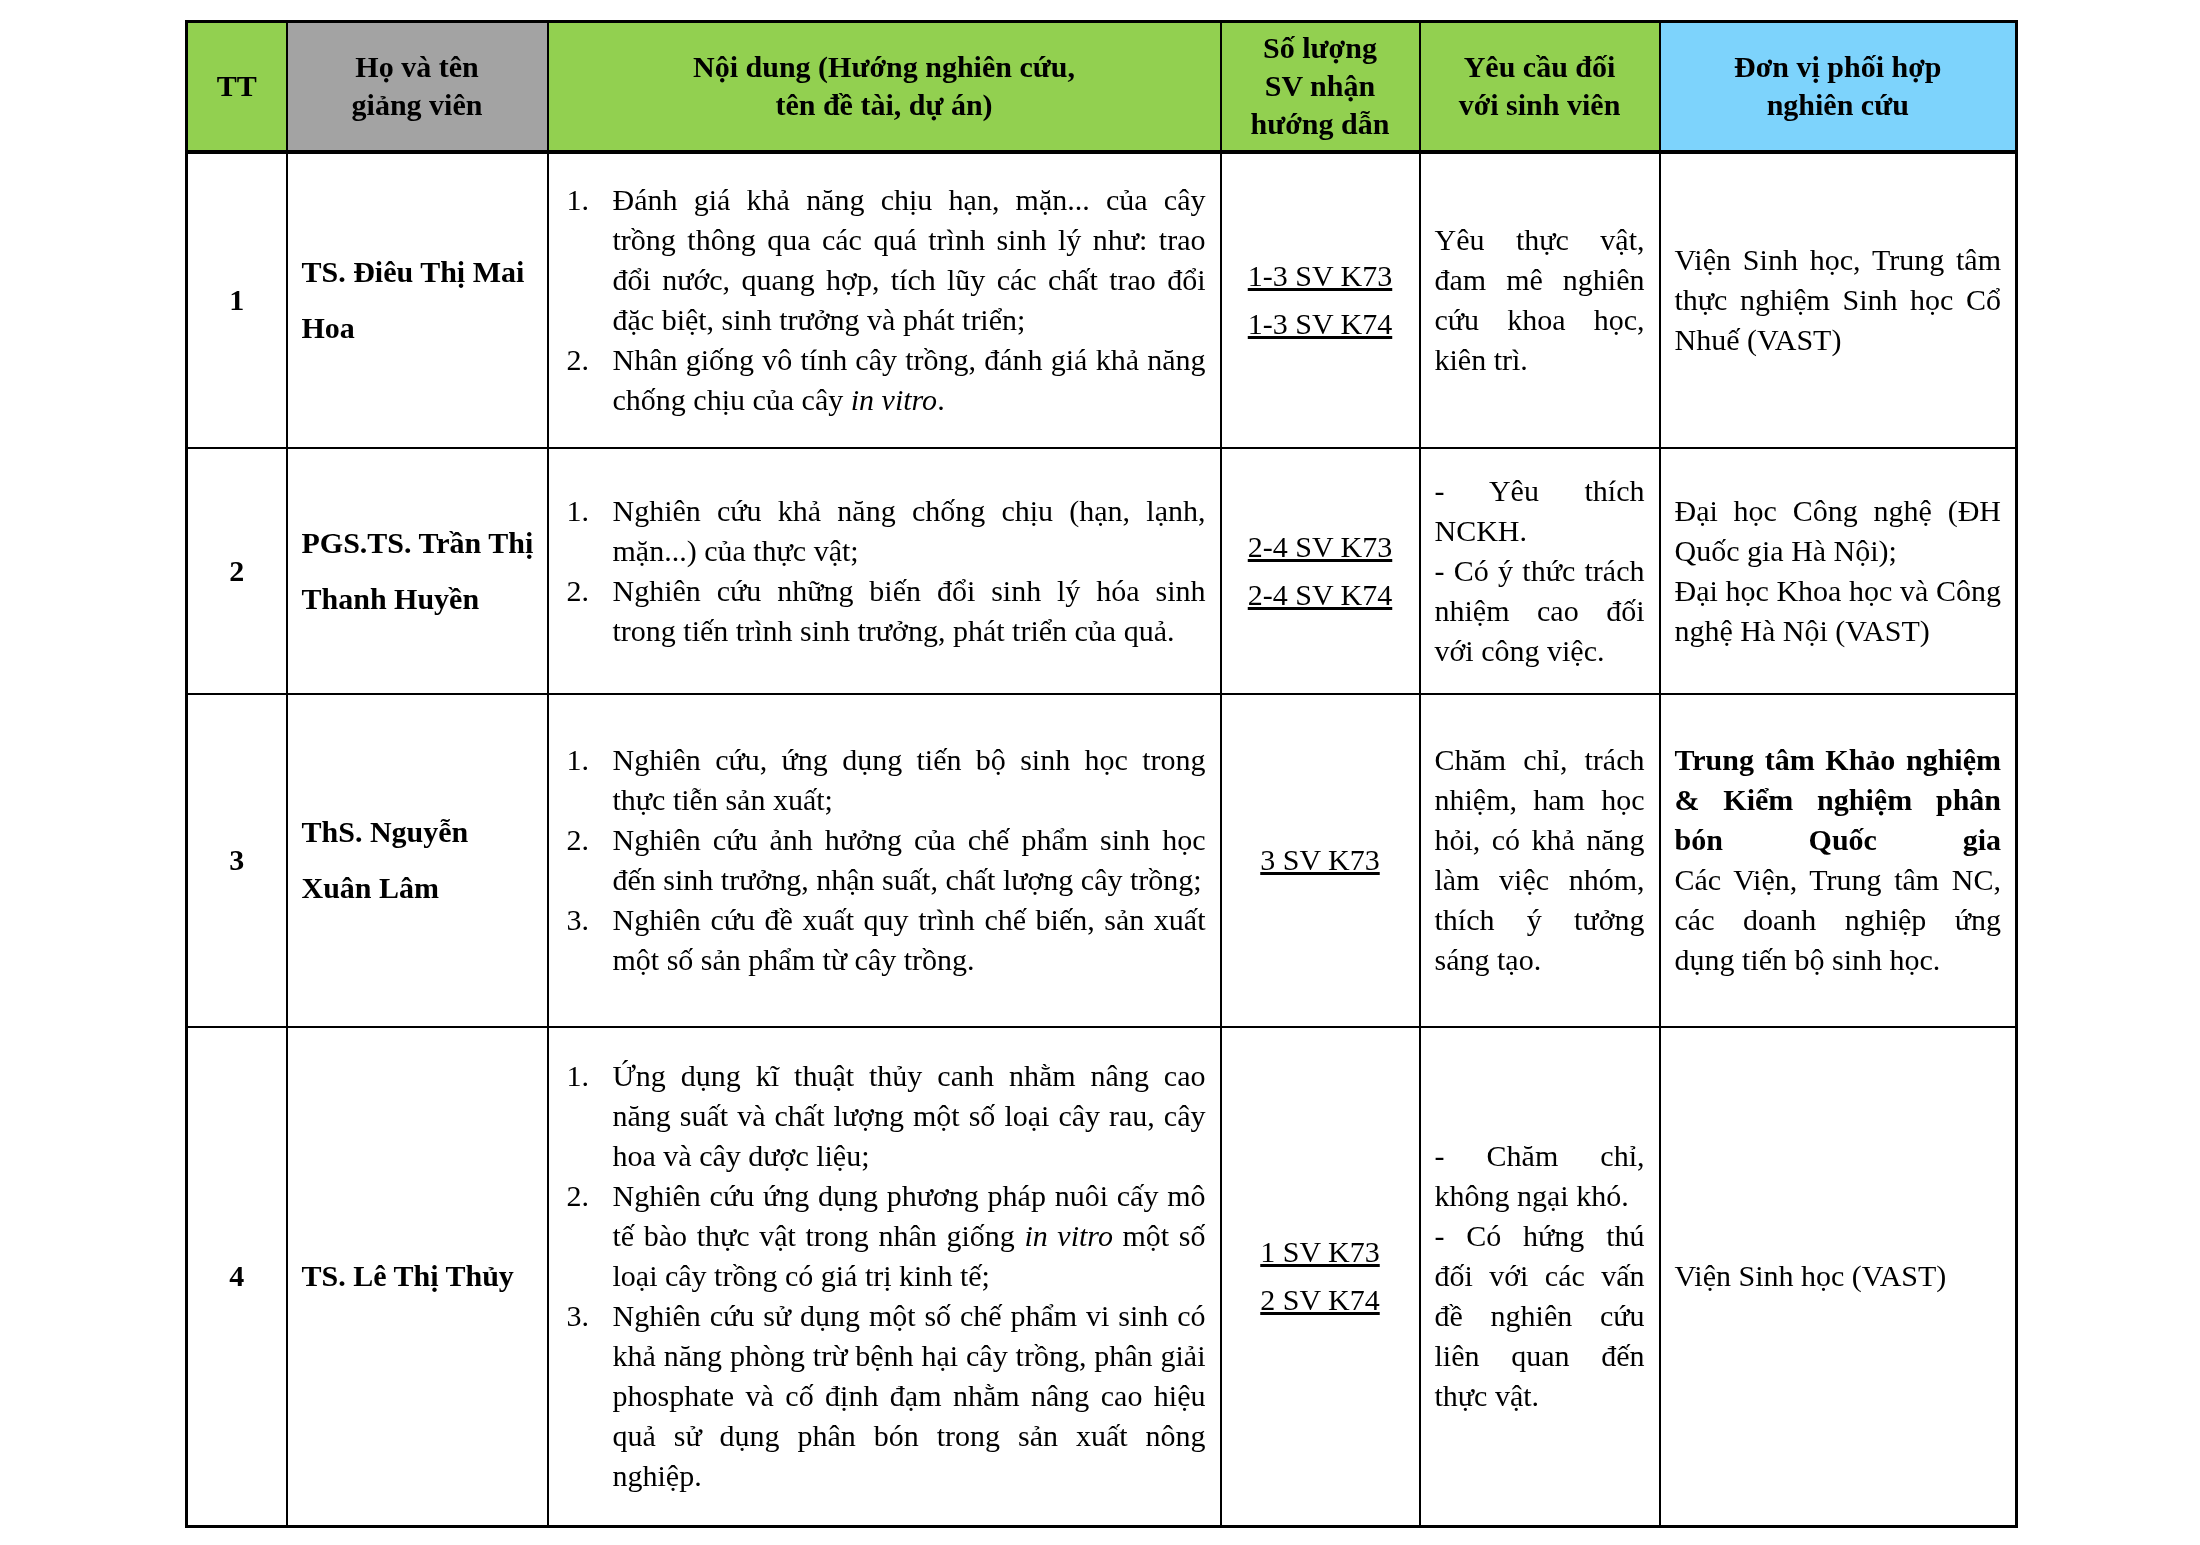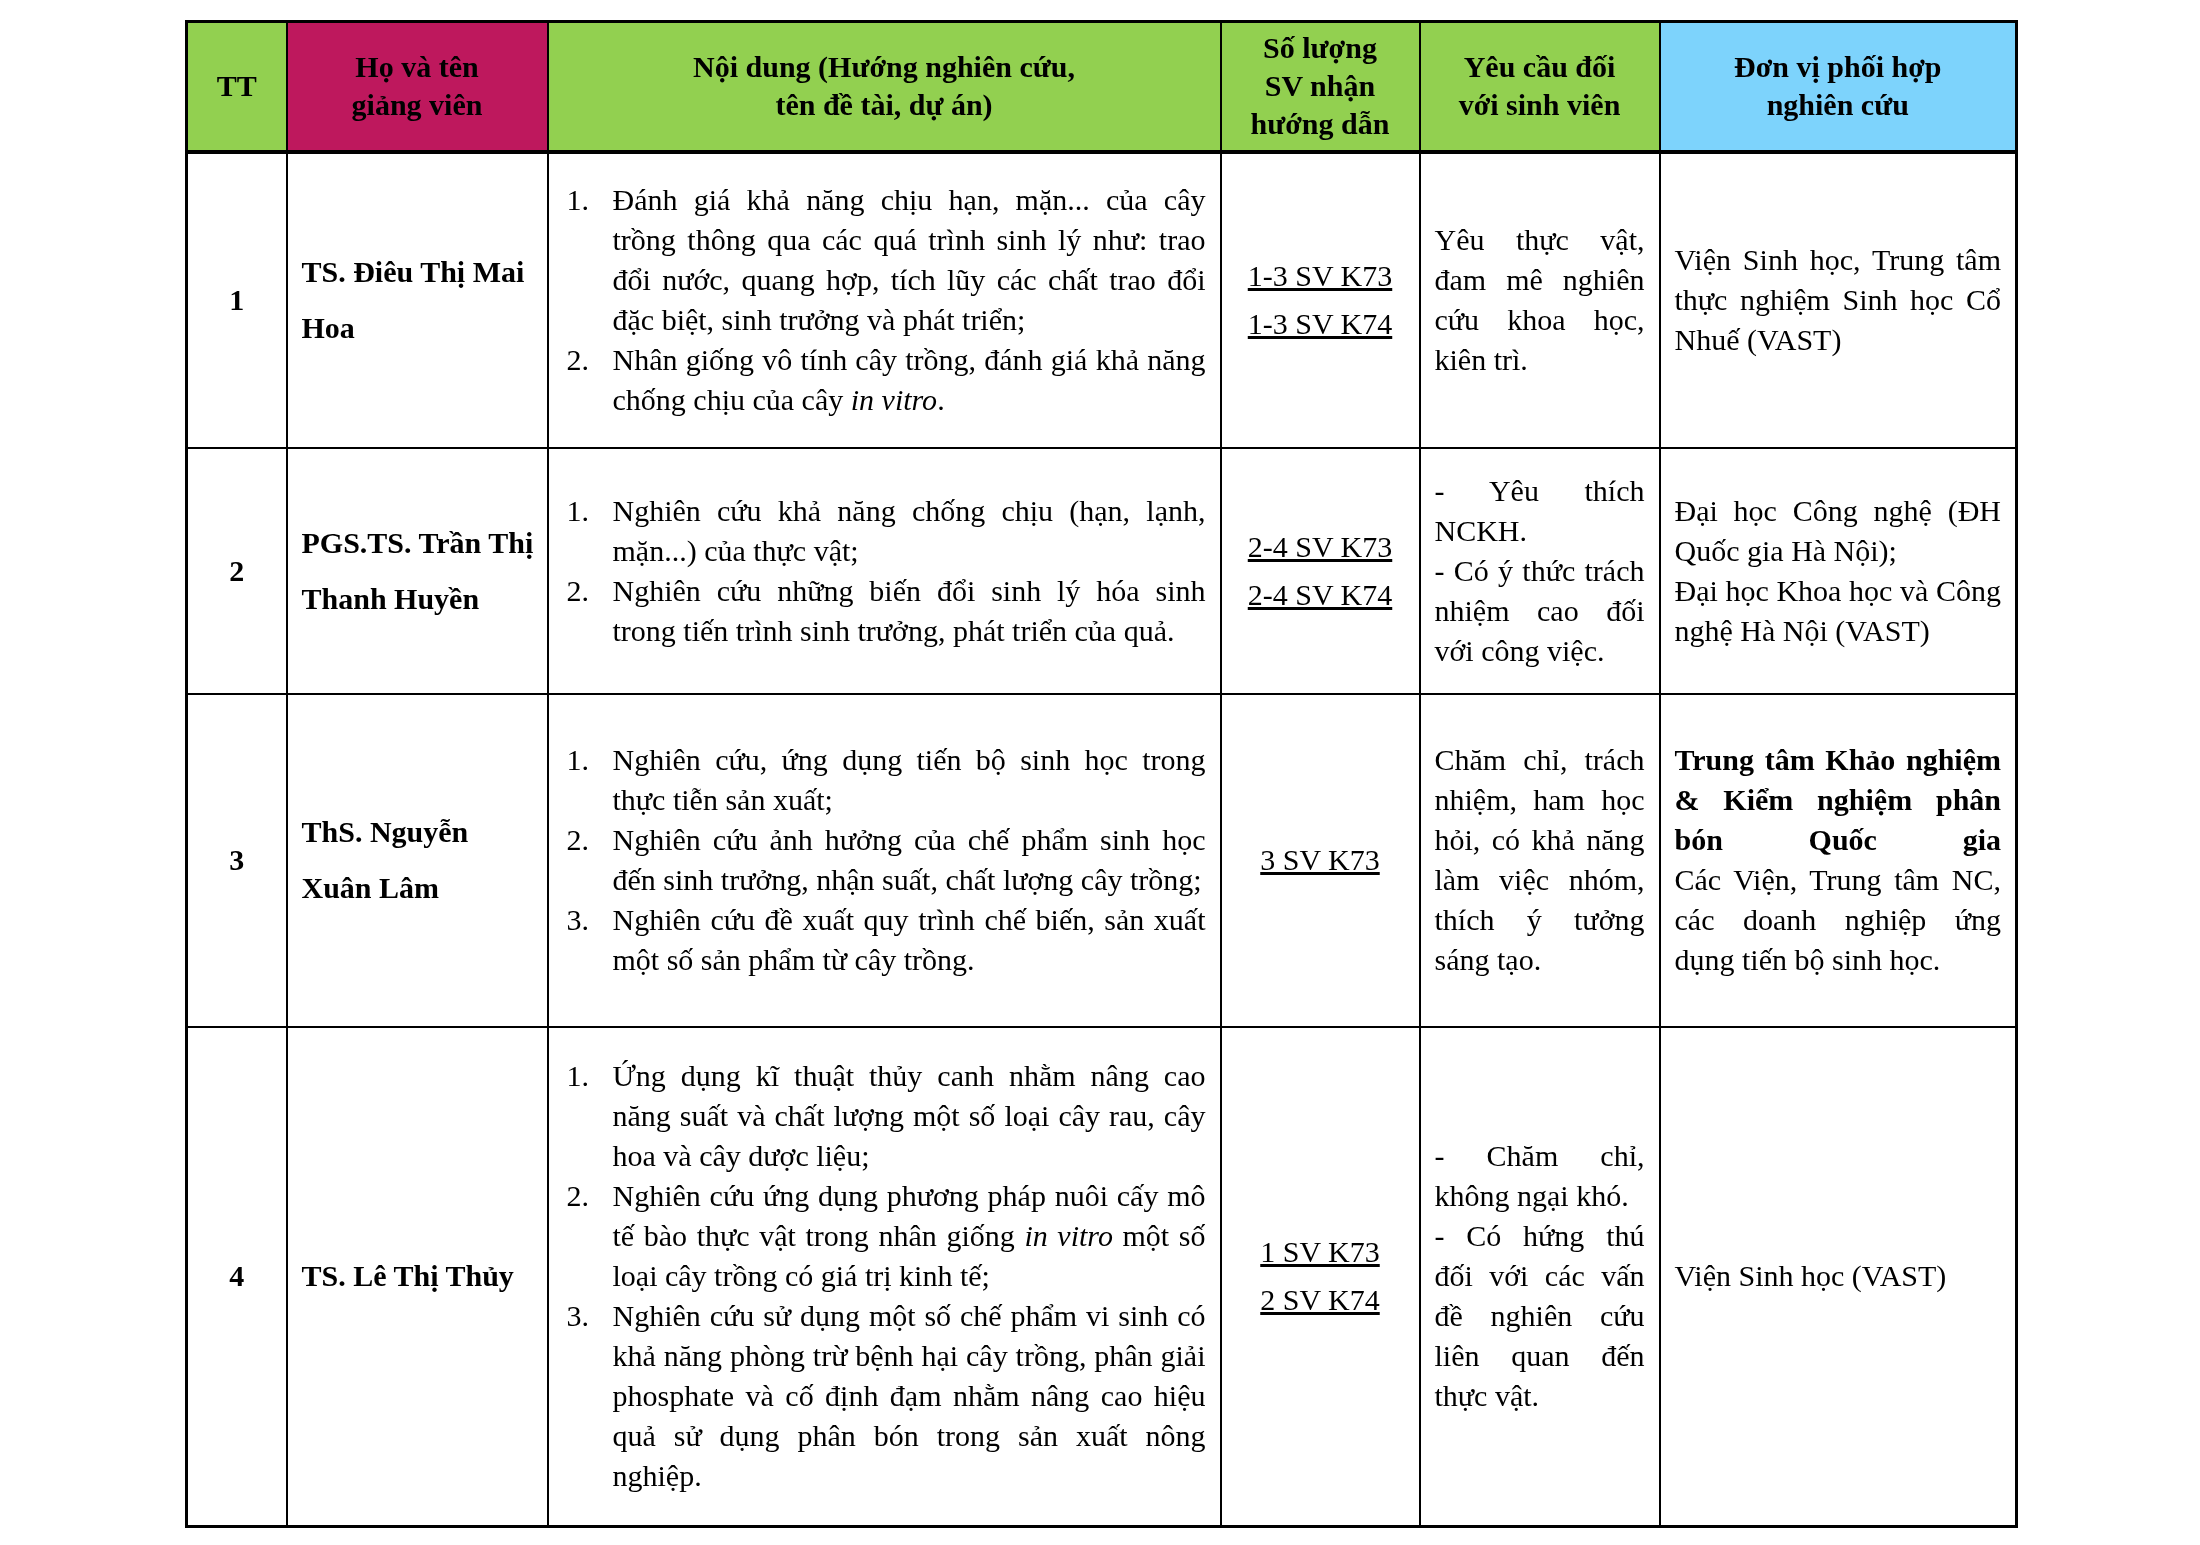--- a/index.html
+++ b/index.html
@@ -107,21 +107,21 @@
       <col style="width:100px">
       <col style="width:261px">
       <col style="width:673px">
       <col style="width:199px">
       <col style="width:240px">
       <col style="width:357px">
     </colgroup>
     <thead>
       <tr>
         <th style="background: rgb(146, 208, 80); font-family: Liberation Serif, serif;">TT</th>
-        <th style="background: #be185d; font-family: Liberation Serif, serif;">Họ và tên
+        <th style="background: #a3a3a3; font-family: Liberation Serif, serif;">Họ và tên
 giảng viên</th>
         <th style="background: rgb(146, 208, 80);">Nội dung (Hướng nghiên cứu,
 tên đề tài, dự án)</th>
         <th style="background: rgb(146, 208, 80);">Số lượng
 SV nhận
 hướng dẫn</th>
         <th style="background: rgb(146, 208, 80);">Yêu cầu đối
 với sinh viên</th>
         <th style="background: #7dd3fc;">Đơn vị phối hợp
 nghiên cứu</th>

